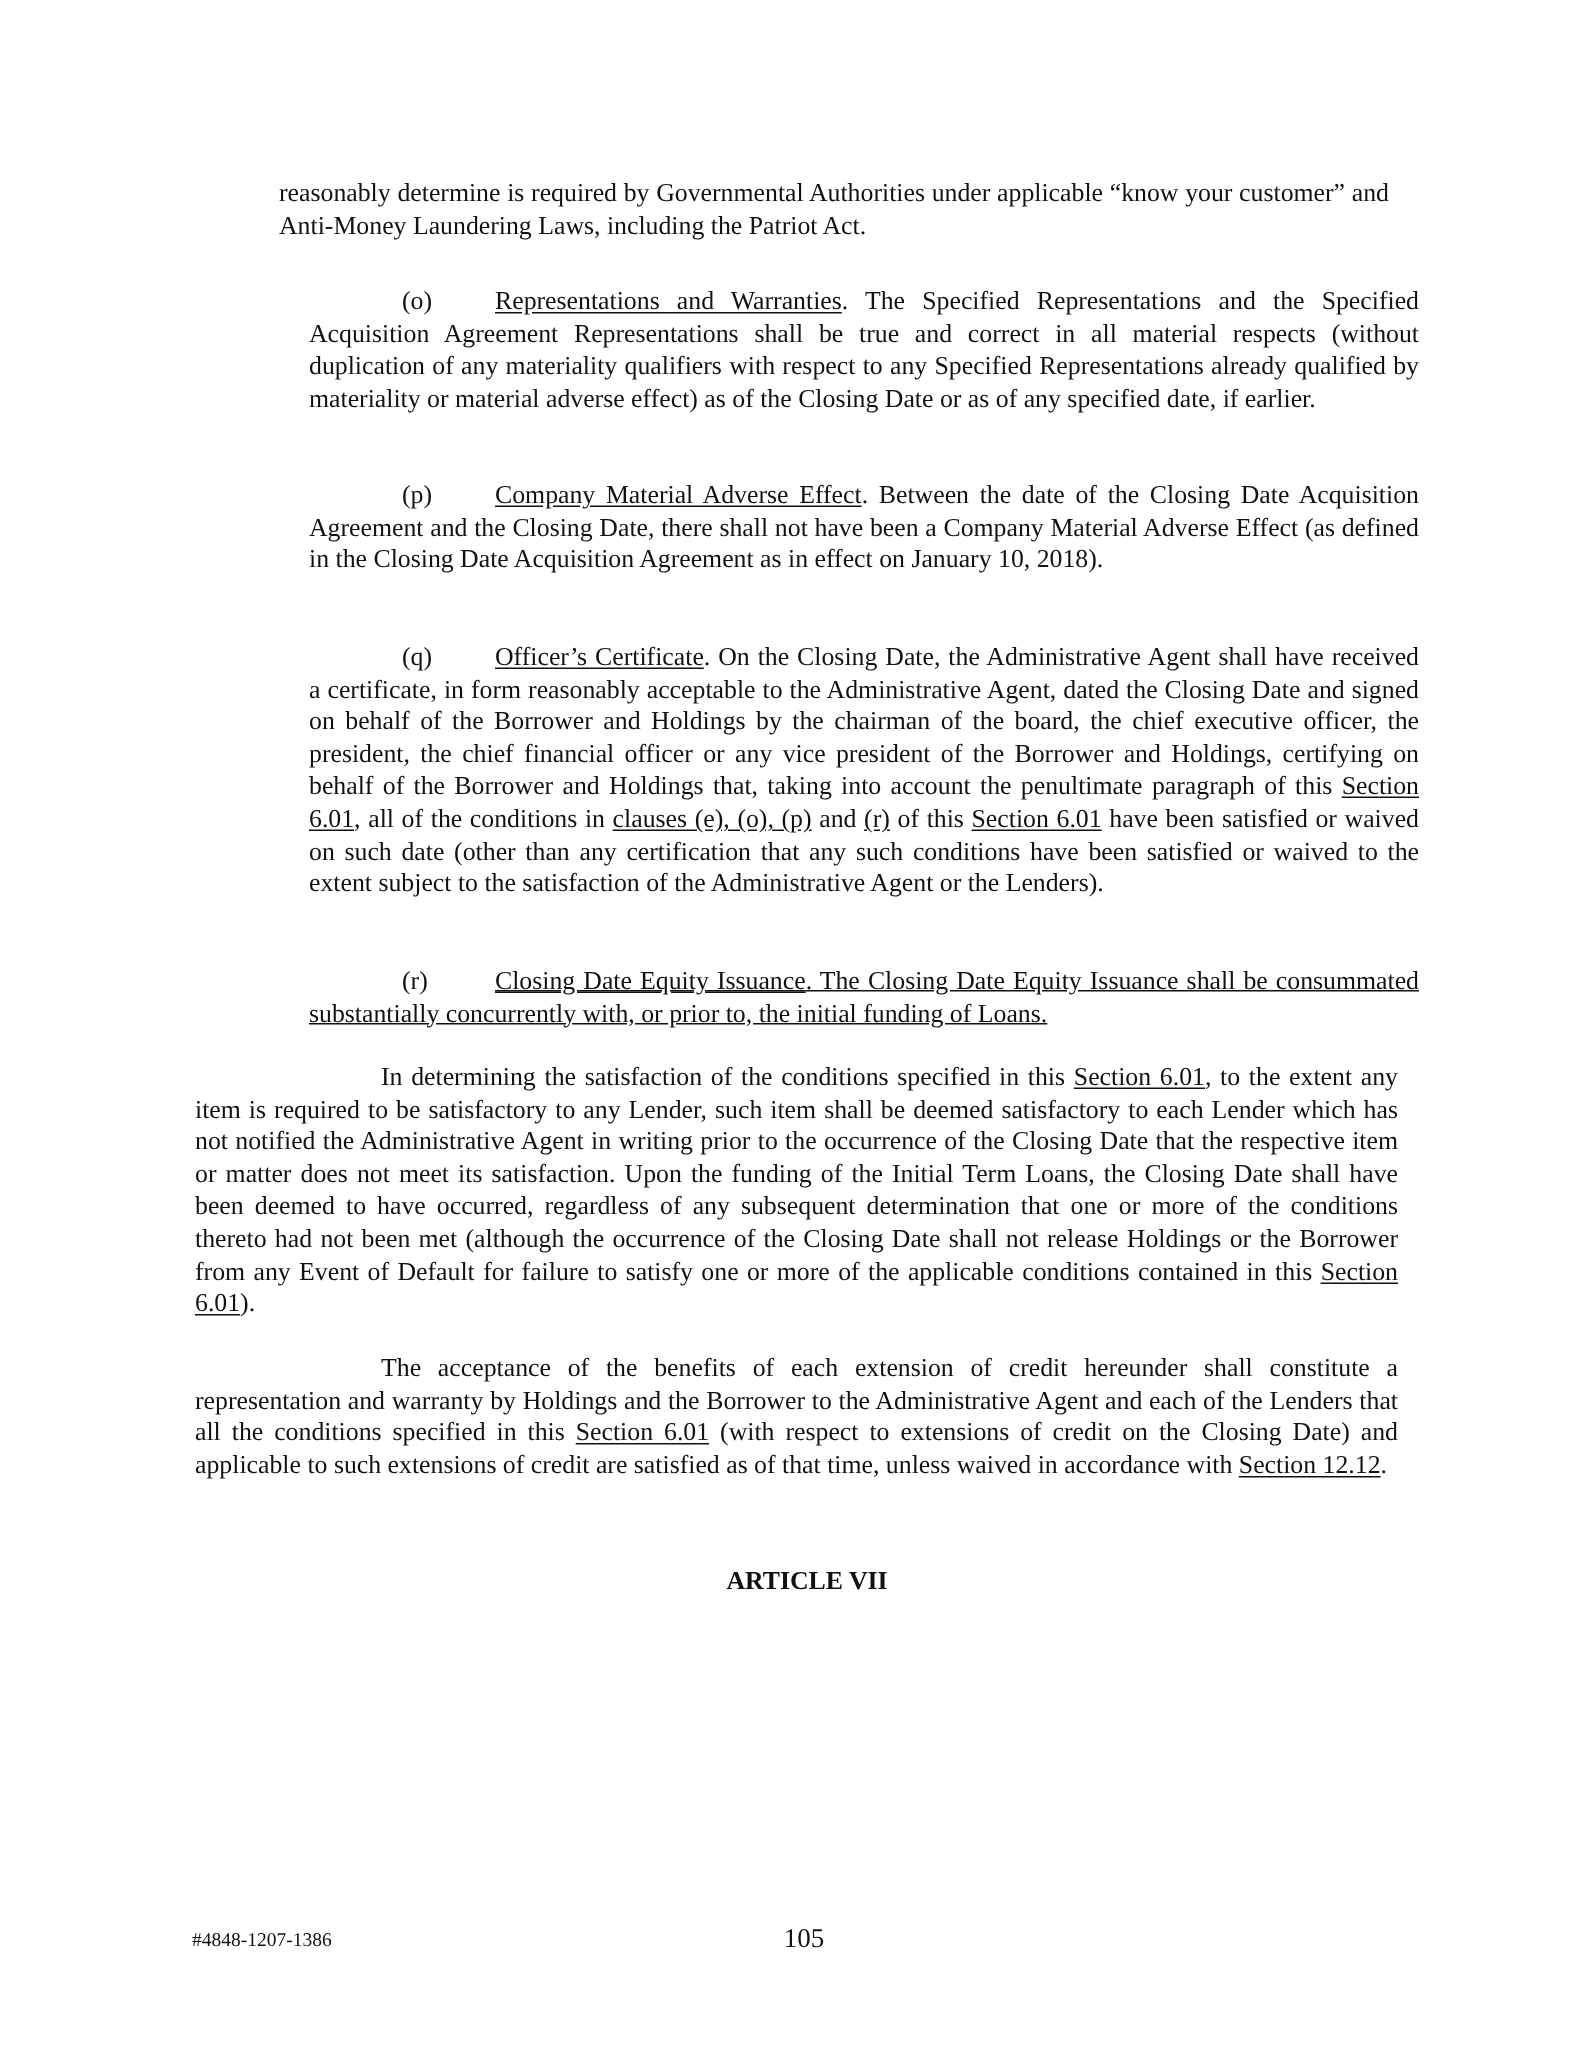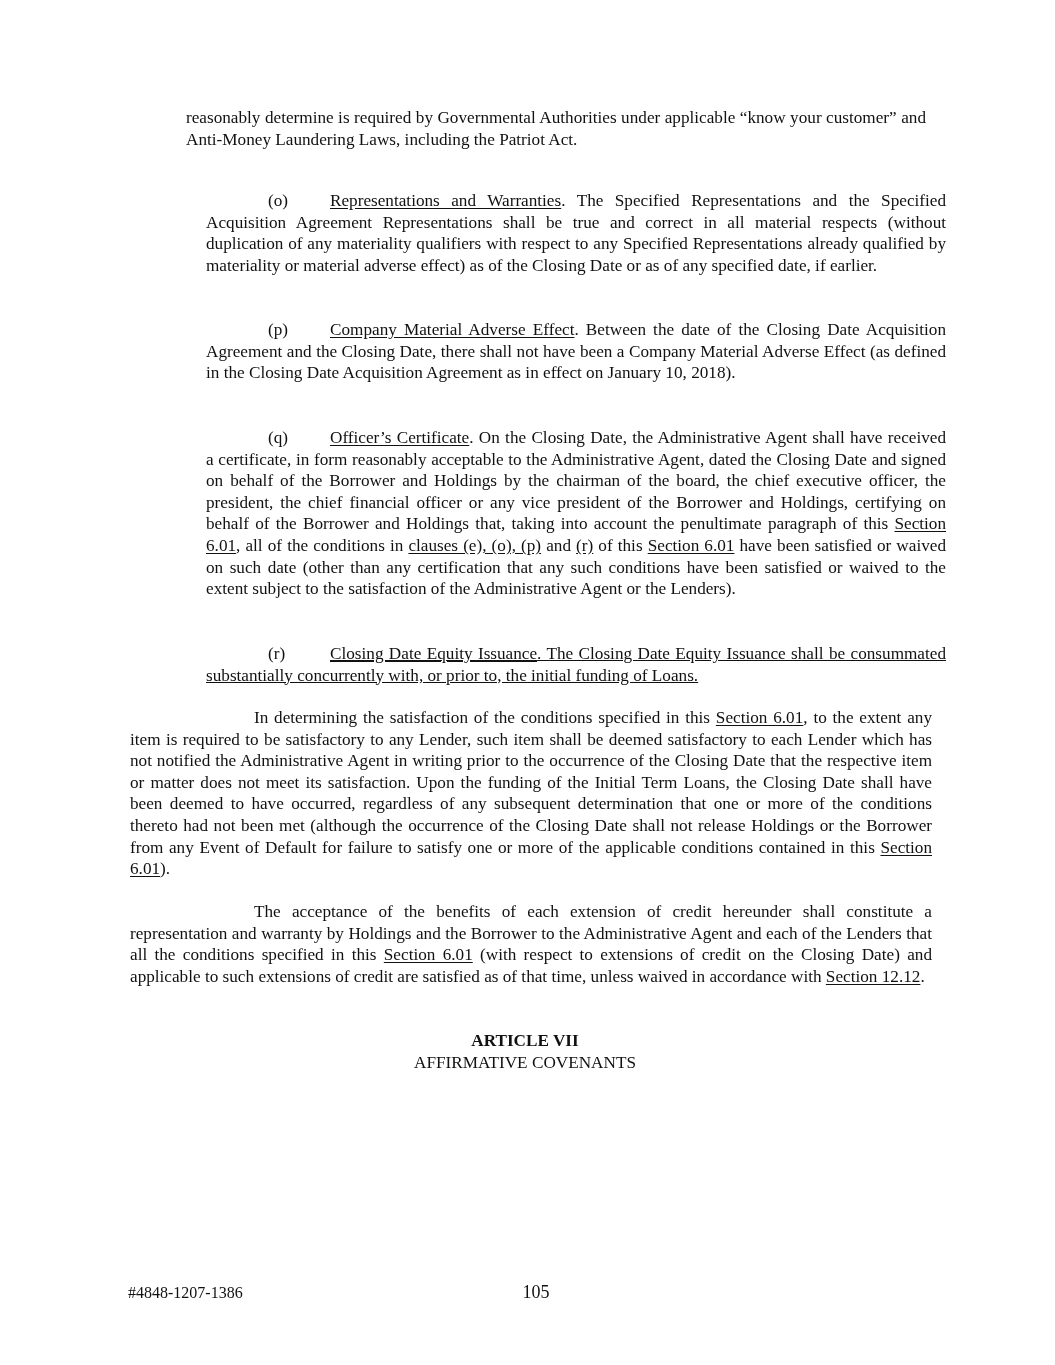--- a/index.html
+++ b/index.html
@@ -18,51 +18,50 @@
       margin: 0;
     }
     .indent-block { left: 186px; width: 740px; }
     .full-block { left: 130px; width: 802px; }
     .lead-clause { text-indent: 62px; margin-left: 20px; }
     .lead-para { text-indent: 124px; }
     .clause-label { display: inline-block; width: 62px; text-indent: 0; }
     u, .ul { text-decoration: underline; text-underline-offset: 2px; }
     .heading {
       position: absolute; left: 124px; width: 802px; text-align: center;
-      font-size: 17.2px; line-height: 21.6px; margin: 0;
+      font-size: 17.2px; line-height: 21.6px; margin: 13px;
     }
     .heading.bold { font-weight: bold; }
     .footer-id {
       position: absolute; left: 128px; top: 1286px;
-      font-size: 16px; line-height: 14px;
+      font-size: 13px; line-height: 14px;
     }
     .page-num {
       position: absolute; left: 0; width: 1072px; top: 1281px; text-align: center;
       font-size: 18px; line-height: 22px;
     }
   </style>
 </head>
 <body>
 
 <div class="page">
 
-  <p class="p indent-block" style="top:107px;">reasonably determine is required by Governmental Authorities under applicable “know your customer” and Anti-Money Laundering Laws, including the Patriot Act.</p>
+  <p class="p indent-block" style="top:118px;">reasonably determine is required by Governmental Authorities under applicable “know your customer” and Anti-Money Laundering Laws, including the Patriot Act.</p>
 
   <p class="p indent-block lead-clause" style="top:190px;"><span class="clause-label">(o)</span><u>Representations and Warranties</u><span>.  The Specified Representations and the Specified Acquisition Agreement Representations shall be true and correct in all material respects (without duplication of any materiality qualifiers with respect to any Specified Representations already qualified by materiality or material adverse effect) as of the Closing Date or as of any specified date, if earlier.</span></p>
 
   <p class="p indent-block lead-clause" style="top:319px;"><span class="clause-label">(p)</span><u>Company Material Adverse Effect</u><span>.  Between the date of the Closing Date Acquisition Agreement and the Closing Date, there shall not have been a Company Material Adverse Effect (as defined in the Closing Date Acquisition Agreement as in effect on January 10, 2018).</span></p>
 
   <p class="p indent-block lead-clause" style="top:427px;"><span class="clause-label">(q)</span><u>Officer’s Certificate</u><span>.  On the Closing Date, the Administrative Agent shall have received a certificate, in form reasonably acceptable to the Administrative Agent, dated the Closing Date and signed on behalf of the Borrower and Holdings by the chairman of the board, the chief executive officer, the president, the chief financial officer or any vice president of the Borrower and Holdings, certifying on behalf of the Borrower and Holdings that, taking into account the penultimate paragraph of this </span><u>Section 6.01</u><span>, all of the conditions in </span><u>clauses (e), (o), (p)</u><span> and </span><u>(r)</u><span> of this </span><u>Section 6.01</u><span> have been satisfied or waived on such date (other than any certification that any such conditions have been satisfied or waived to the extent subject to the satisfaction of the Administrative Agent or the Lenders).</span></p>
 
   <p class="p indent-block lead-clause" style="top:643px;text-decoration:underline;"><span class="clause-label">(r)</span><u>Closing Date Equity Issuance</u><span>.  The Closing Date Equity Issuance shall be consummated substantially concurrently with, or prior to, the initial funding of Loans.</span></p>
 
   <p class="p full-block lead-para" style="top:707px;"><span>In determining the satisfaction of the conditions specified in this </span><u>Section 6.01</u><span>, to the extent any item is required to be satisfactory to any Lender, such item shall be deemed satisfactory to each Lender which has not notified the Administrative Agent in writing prior to the occurrence of the Closing Date that the respective item or matter does not meet its satisfaction.  Upon the funding of the Initial Term Loans, the Closing Date shall have been deemed to have occurred, regardless of any subsequent determination that one or more of the conditions thereto had not been met (although the occurrence of the Closing Date shall not release Holdings or the Borrower from any Event of Default for failure to satisfy one or more of the applicable conditions contained in this </span><u>Section 6.01</u><span>).</span></p>
 
   <p class="p full-block lead-para" style="top:901px;"><span>The acceptance of the benefits of each extension of credit hereunder shall constitute a representation and warranty by Holdings and the Borrower to the Administrative Agent and each of the Lenders that all the conditions specified in this </span><u>Section 6.01</u><span> (with respect to extensions of credit on the Closing Date) and applicable to such extensions of credit are satisfied as of that time, unless waived in accordance with </span><u>Section 12.12</u><span>.</span></p>
 
   <p class="heading bold" style="top:1030px;">ARTICLE VII</p>
-  <p class="heading" style="top:1052px;">AFFIRMATIVE COVENANTS</p>
 
 
   <div class="footer-id">#4848-1207-1386</div>
   <div class="page-num">105</div>
 
 </div>
 
 </body></html>

